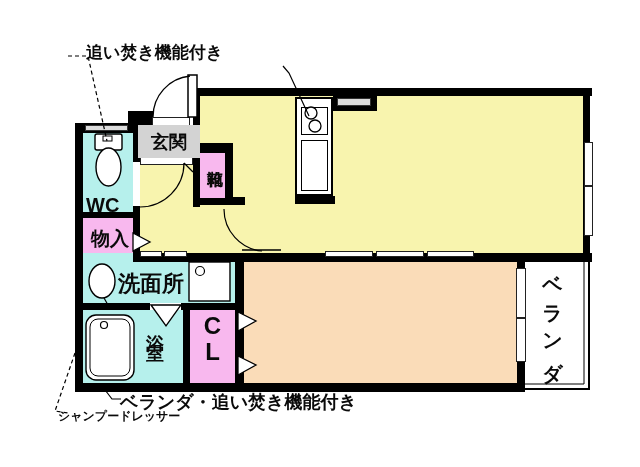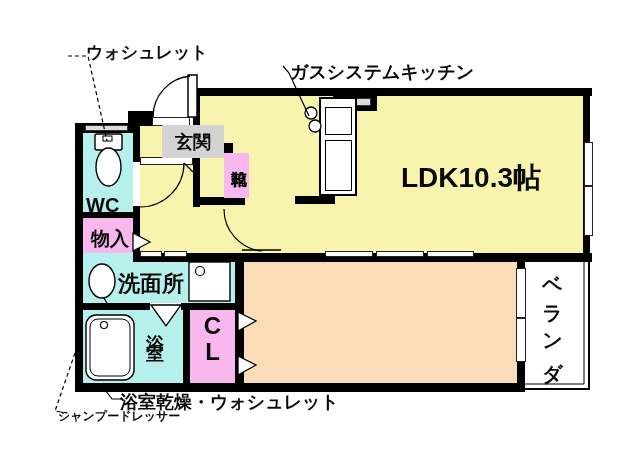--- a/index.html
+++ b/index.html
@@ -3,21 +3,21 @@
 <meta charset="utf-8">
 <style>
   html,body{margin:0;padding:0;background:#fff;}
   #plan{position:relative;width:640px;height:467px;background:#ffffff;overflow:hidden;
         font-family:"Liberation Sans","DejaVu Sans",sans-serif;}
   .room{position:absolute;z-index:1;}
   .wall{position:absolute;background:#000;z-index:2;}
   .gap{position:absolute;background:#fff;z-index:3;}
   .gapb{position:absolute;background:#fff;border:1px solid #222;z-index:3;box-sizing:border-box;}
   .vent{position:absolute;background:#dcdcdc;border:1px solid #333;z-index:3;box-sizing:border-box;}
-  .box{position:absolute;z-index:4;box-sizing:border-box;margin-left:24px;}
+  .box{position:absolute;z-index:4;box-sizing:border-box;}
   #svg-overlay{position:absolute;left:0;top:0;z-index:5;}
   .lbl{position:absolute;z-index:6;font-weight:bold;color:#0a0a0a;white-space:nowrap;}
   .vtext{writing-mode:vertical-rl;text-orientation:upright;}
   .center-x{transform:translateX(-50%);}
   .fill-yellow{background:#f8f4ae;}
   .fill-peach{background:#fadcb8;}
   .fill-cyan{background:#b6f0ec;}
   .fill-pink{background:#f8b8ee;}
   .fill-gray{background:#d3d3d3;}
   .fill-white{background:#ffffff;}
@@ -130,26 +130,24 @@
     <g>
       <path d="M589,262 L589,389 L517,389" fill="none" stroke="#000" stroke-width="2"></path>
       <path d="M584,262 L584,384 L525,384" fill="none" stroke="#000" stroke-width="1"></path>
     </g>
     <polyline points="68,56 88,56 107,141" fill="none" stroke="#000" stroke-width="1.2" stroke-dasharray="4,3"></polyline>
     <polyline points="283,66 289,73 309,116" fill="none" stroke="#000" stroke-width="1.2"></polyline>
     <polyline points="102,386 112,399 121,399" fill="none" stroke="#000" stroke-width="1.2"></polyline>
     <polyline points="75,353 55,411 68,413" fill="none" stroke="#000" stroke-width="1.2" stroke-dasharray="4,3"></polyline>
   </svg>
 
-  <div class="lbl" style="left:86px;top:41px;font-size:17px">ウォシュレット</div>
-  <div class="lbl" style="left:290px;top:60px;font-size:18px">ガスシステムキッチン</div>
-  <div class="lbl center-x" style="left:471px;top:159px;font-size:28px">LDK10.3帖</div>
+  <div class="lbl" style="left:86px;top:41px;font-size:17px">追い焚き機能付き</div>
   <div class="lbl vtext" style="left:540px;top:262px;font-size:20px;letter-spacing:6px">ベランダ</div>
   <div class="lbl" style="left:86px;top:194px;font-size:20px">WC</div>
   <div class="lbl" style="left:83px;top:226px;width:54px;text-align:center;font-size:19px">物入</div>
   <div class="lbl" style="left:118px;top:269px;font-size:22px">洗面所</div>
   <div class="lbl vtext" style="left:143px;top:319px;font-size:18px;letter-spacing:10px">浴室</div>
   <div class="lbl" id="closet-label" style="left:197px;top:313px;width:31px;font-size:24px">C
 L</div>
-  <div class="lbl" style="left:120px;top:390px;font-size:18px">浴室乾燥・ウォシュレット</div>
+  <div class="lbl" style="left:120px;top:390px;font-size:18px">ベランダ・追い焚き機能付き</div>
   <div class="lbl" style="left:58px;top:408px;font-size:12px">シャンプードレッサー</div>
 
 </div>
 
 </body></html>

